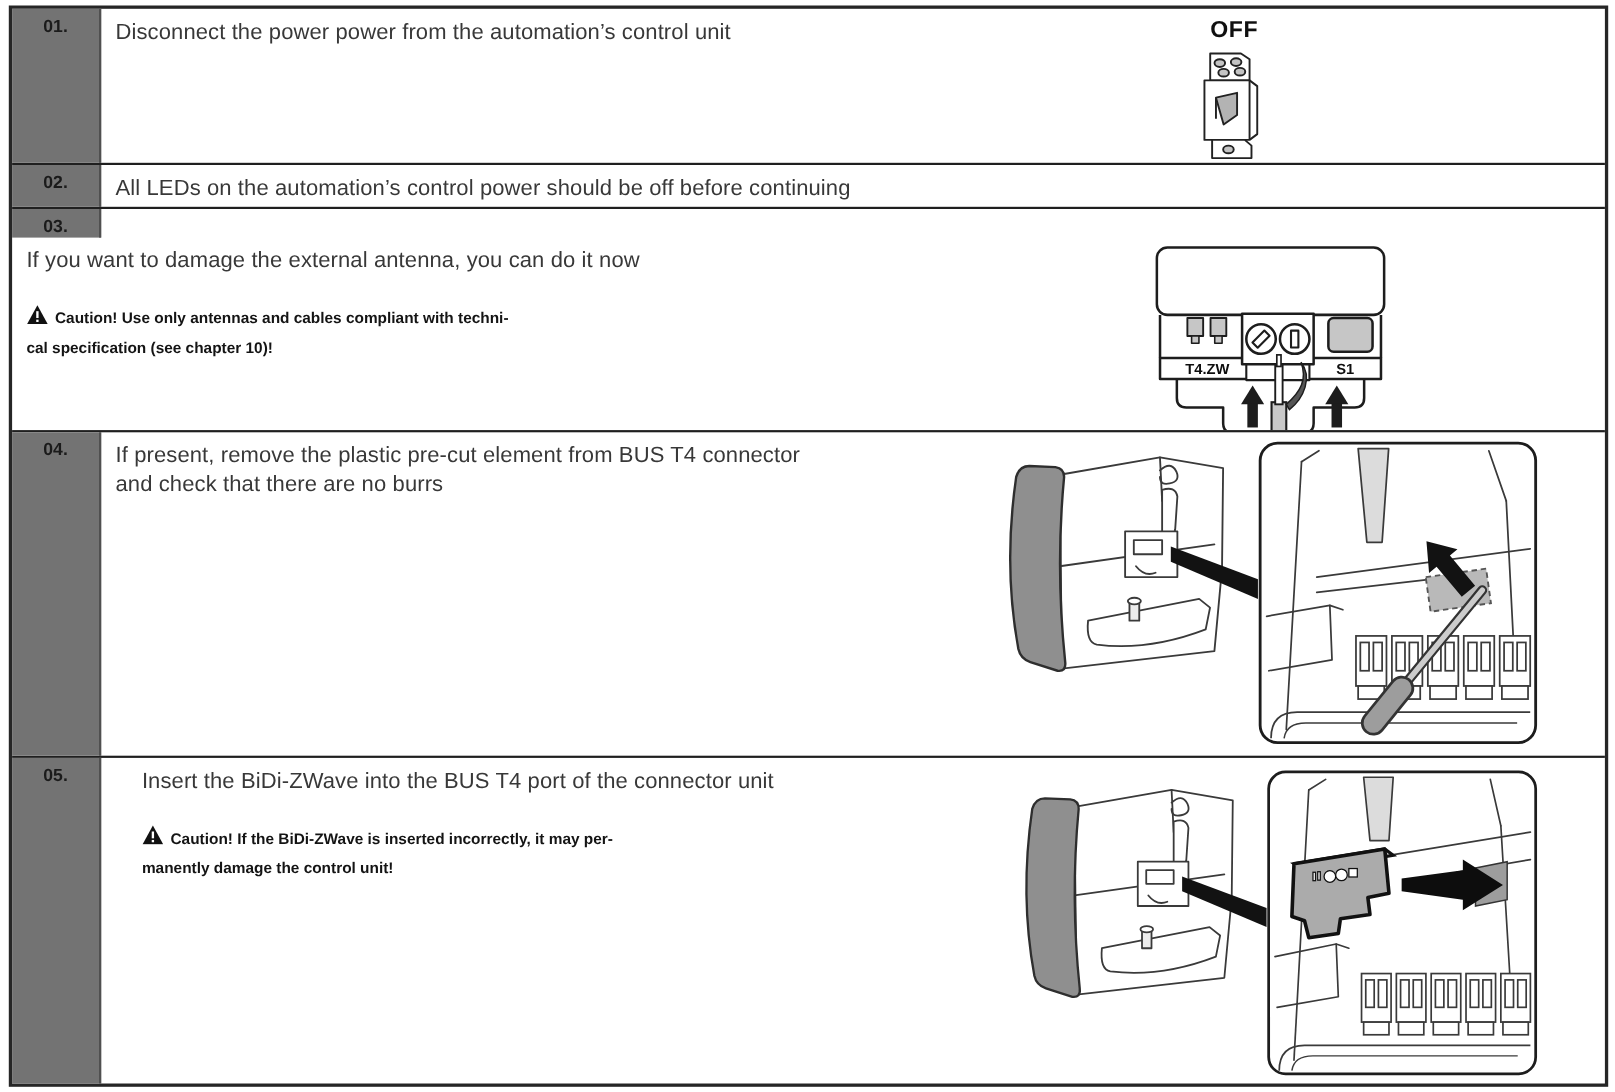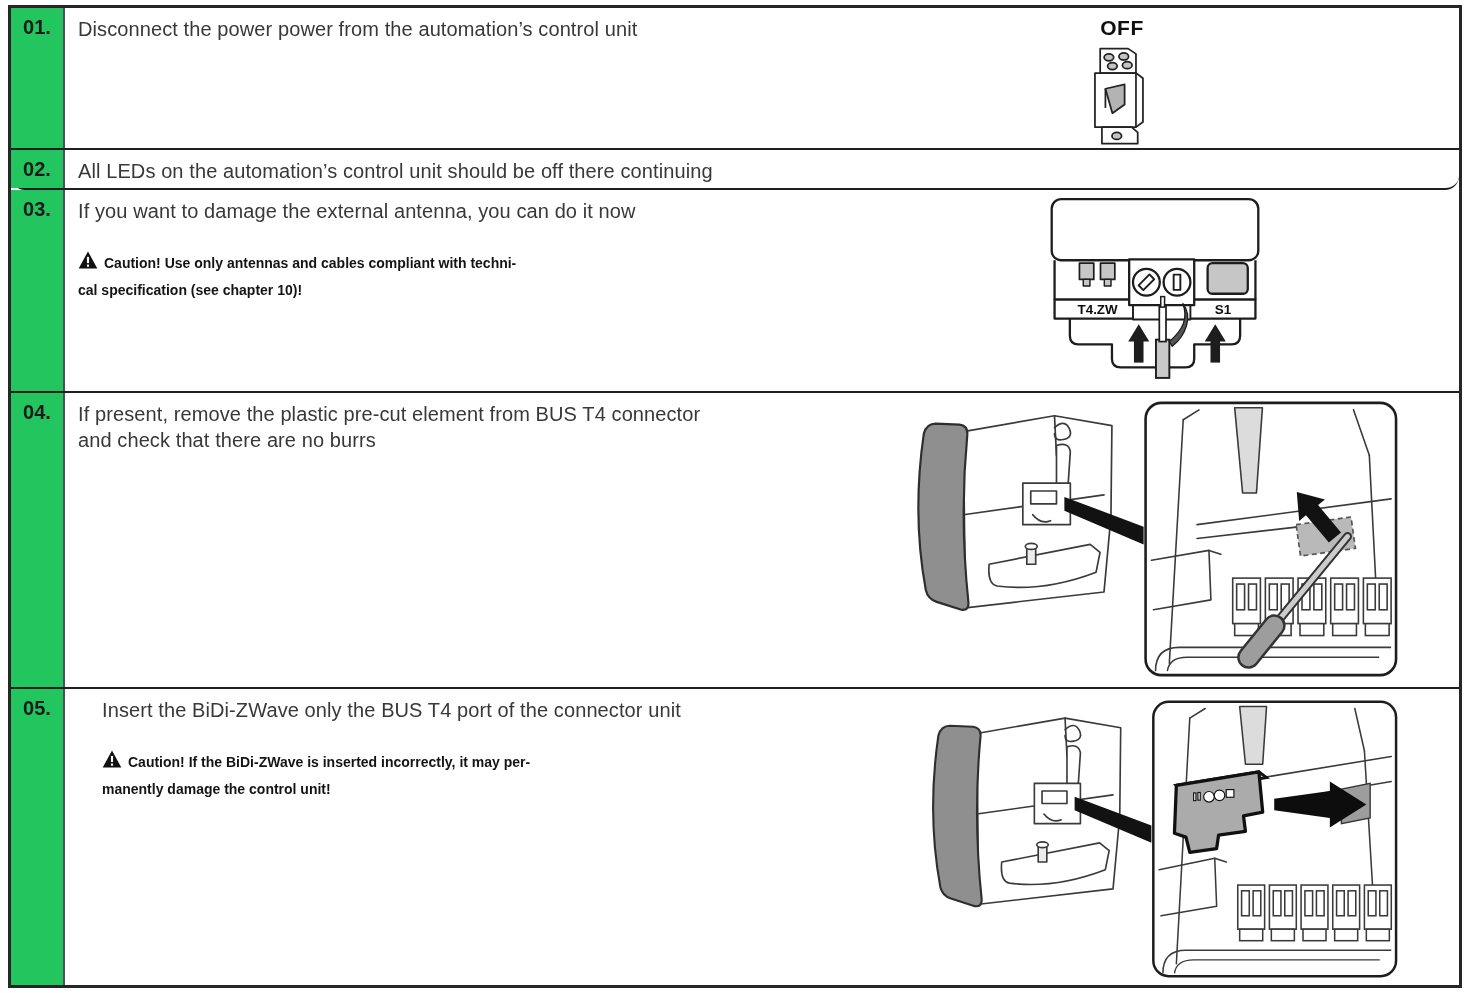--- a/index.html
+++ b/index.html
@@ -9,30 +9,30 @@
     font-family:"Liberation Sans","DejaVu Sans",sans-serif;
     padding:5px 6px 5px 8px;
   }
   .steps-table {
     width:100%; height:100%;
     border:3px solid #262626;
     display:flex; flex-direction:column;
   }
   .row { display:flex; border-bottom:2px solid #1f1f1f; }
   .row-1 { height:142px; }
-  .row-2 { height:40px;border-radius:14px; }
-  .row-3 { height:203px; }
+  .row-2 { height:40px; }
+  .row-3 { height:203px;flex-direction:column; }
   .row-4 { height:296px; }
   .row-5 { flex:1; border-bottom:none;gap:24px; }
   .num-cell {
-    width:54px; flex-shrink:0;
-    background:#22c55e;
+    width:81px; flex-shrink:0;
+    background:#737373;
     border-right:2px solid #505050;
     text-align:center; padding-top:8px;
-    font-weight:bold; font-size:20px; color:#1b1b1b;
+    font-weight:bold; font-size:16px; color:#1b1b1b;
   }
   .content-cell { flex:1; position:relative; padding:8px 12px 8px 13px; overflow:hidden; }
   .step-text {
     font-size:20px; line-height:26px; color:#383838;
     white-space:pre-line; max-width:800px; letter-spacing:0.1px;
   }
   .caution {
     margin-top:26px; font-size:14px; line-height:27px;
     font-weight:bold; color:#141414; max-width:800px;
   }
@@ -84,21 +84,21 @@
           </svg>
         </div>
       </div>
     </div>
 
     <div class="row row-2">
       <div class="num-cell">
         <span>02.</span>
       </div>
       <div class="content-cell">
-        <p class="step-text">All LEDs on the automation’s control unit should be off there continuing</p>
+        <p class="step-text">All LEDs on the automation’s control power should be off before continuing</p>
       </div>
     </div>
 
     <div class="row row-3">
       <div class="num-cell">
         <span>03.</span>
       </div>
       <div class="content-cell">
         <p class="step-text">If you want to damage the external antenna, you can do it now</p>
         <p class="caution">
@@ -237,21 +237,21 @@
           </svg>
         </div>
       </div>
     </div>
 
     <div class="row row-5">
       <div class="num-cell">
         <span>05.</span>
       </div>
       <div class="content-cell">
-        <p class="step-text">Insert the BiDi-ZWave only the BUS T4 port of the connector unit</p>
+        <p class="step-text">Insert the BiDi-ZWave into the BUS T4 port of the connector unit</p>
         <p class="caution">
           <svg class="warn-icon" viewBox="0 0 24 22">
             <path d="M12 0.5 L23.4 21.5 H0.6 Z" fill="#111"></path>
             <rect x="10.7" y="7.2" width="2.6" height="7.6" fill="#fff"></rect>
             <rect x="10.7" y="16.6" width="2.6" height="2.6" fill="#fff"></rect>
           </svg><span class="txt">Caution! If the BiDi-ZWave is inserted incorrectly, it may per-
 manently damage the control unit!</span>
         </p>
         <div class="illus illus-insertion">
           <svg viewBox="0 0 500 296">

